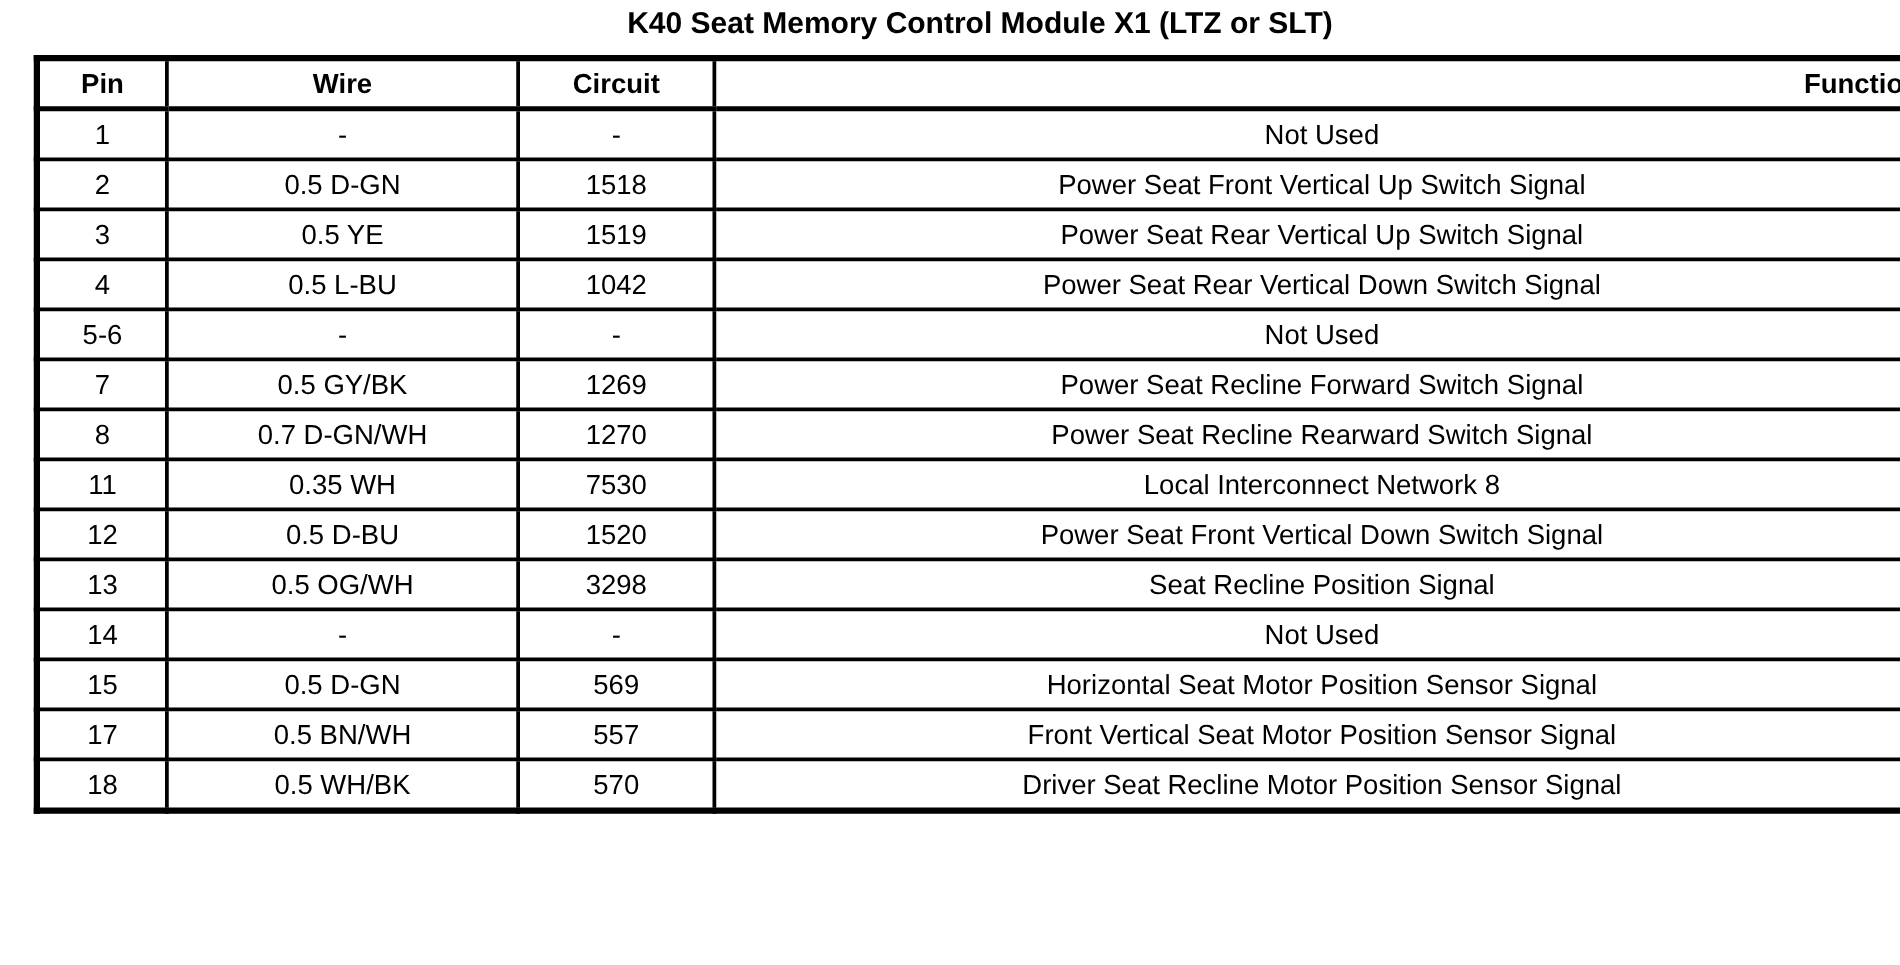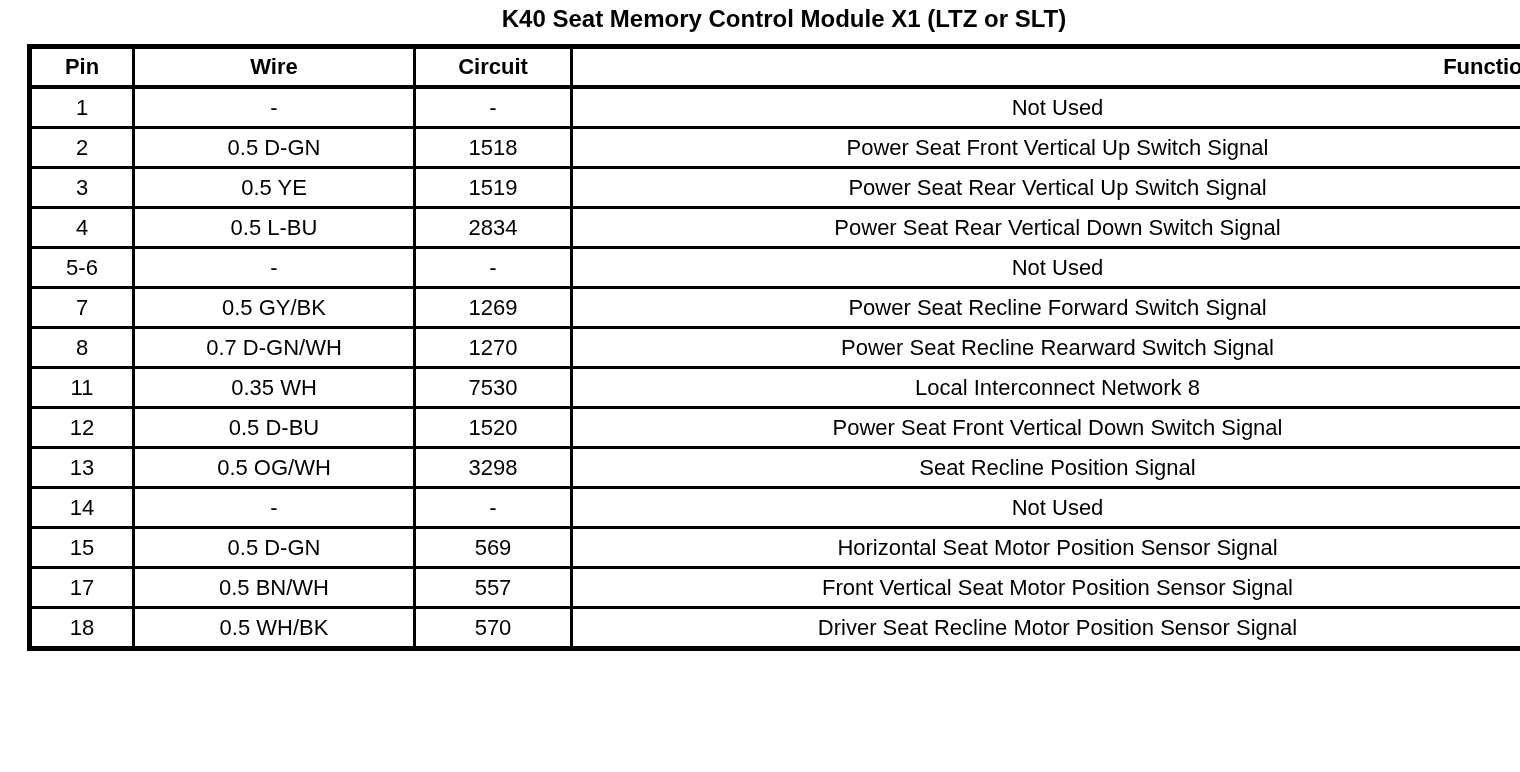--- a/index.html
+++ b/index.html
@@ -100,21 +100,21 @@
         </tr>
         <tr>
           <td class="col-0">3</td>
           <td class="col-1">0.5 YE</td>
           <td class="col-2">1519</td>
           <td class="col-3">Power Seat Rear Vertical Up Switch Signal</td>
         </tr>
         <tr>
           <td class="col-0">4</td>
           <td class="col-1">0.5 L-BU</td>
-          <td class="col-2">2834</td>
+          <td class="col-2">1042</td>
           <td class="col-3">Power Seat Rear Vertical Down Switch Signal</td>
         </tr>
         <tr>
           <td class="col-0">5-6</td>
           <td class="col-1">-</td>
           <td class="col-2">-</td>
           <td class="col-3">Not Used</td>
         </tr>
         <tr>
           <td class="col-0">7</td>

